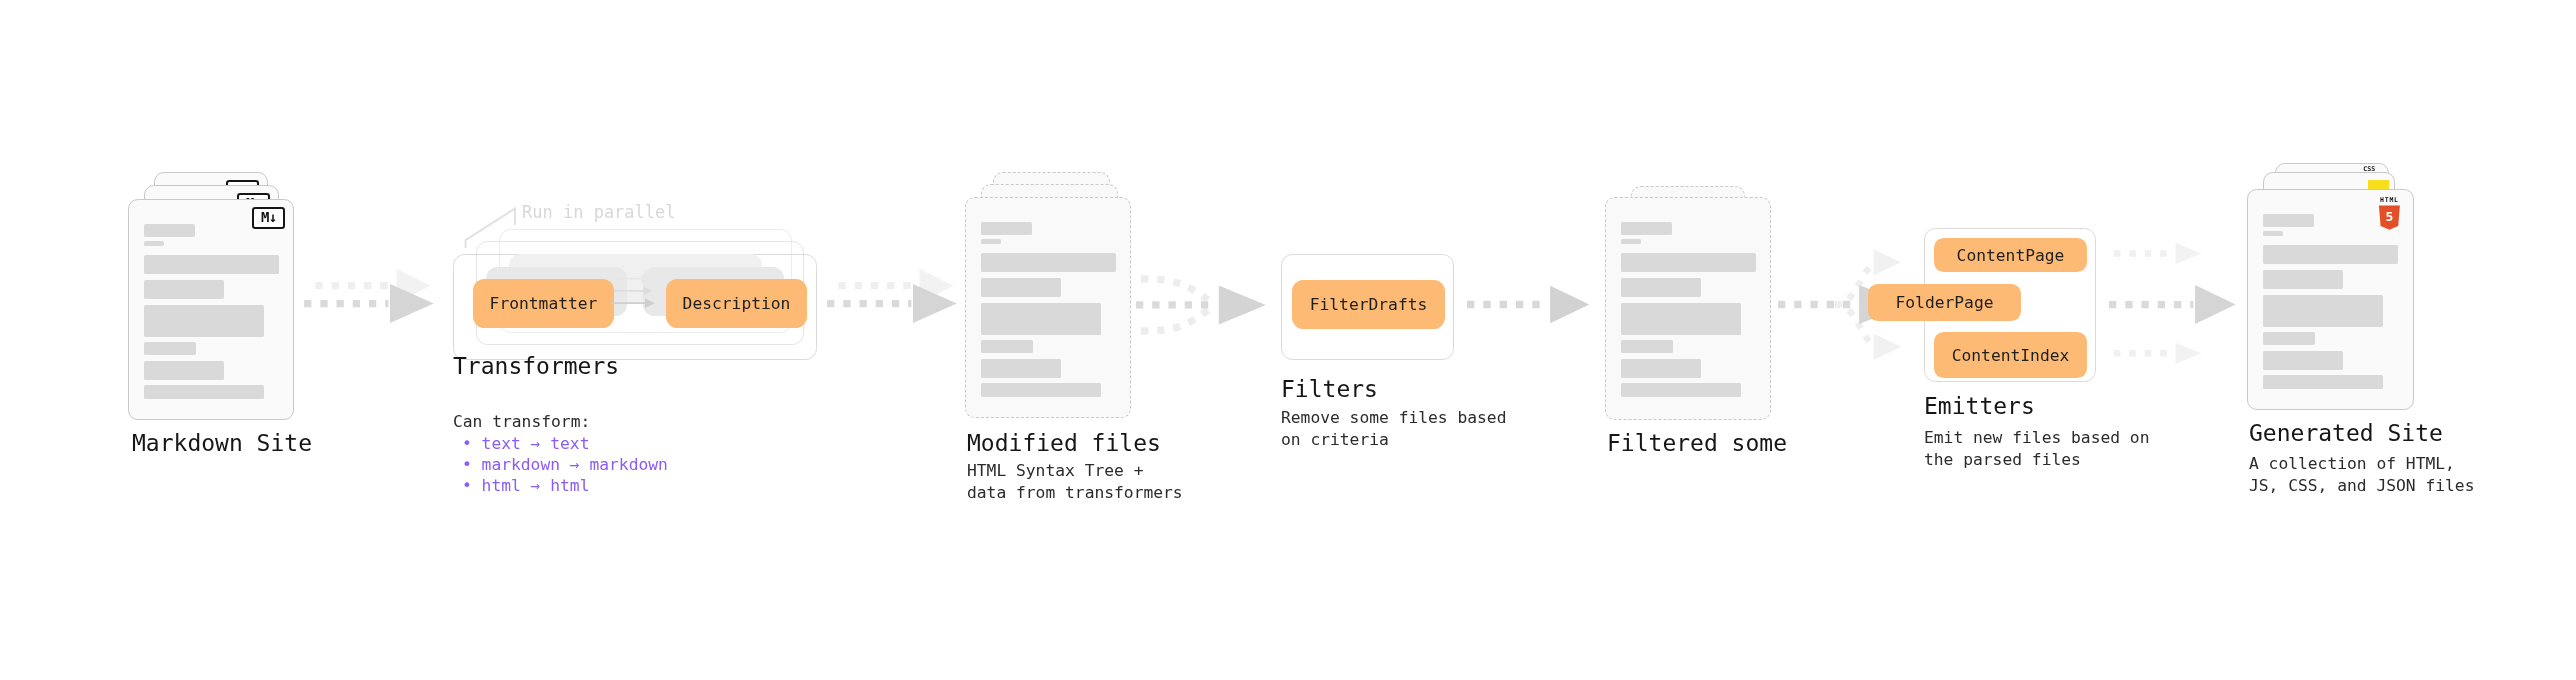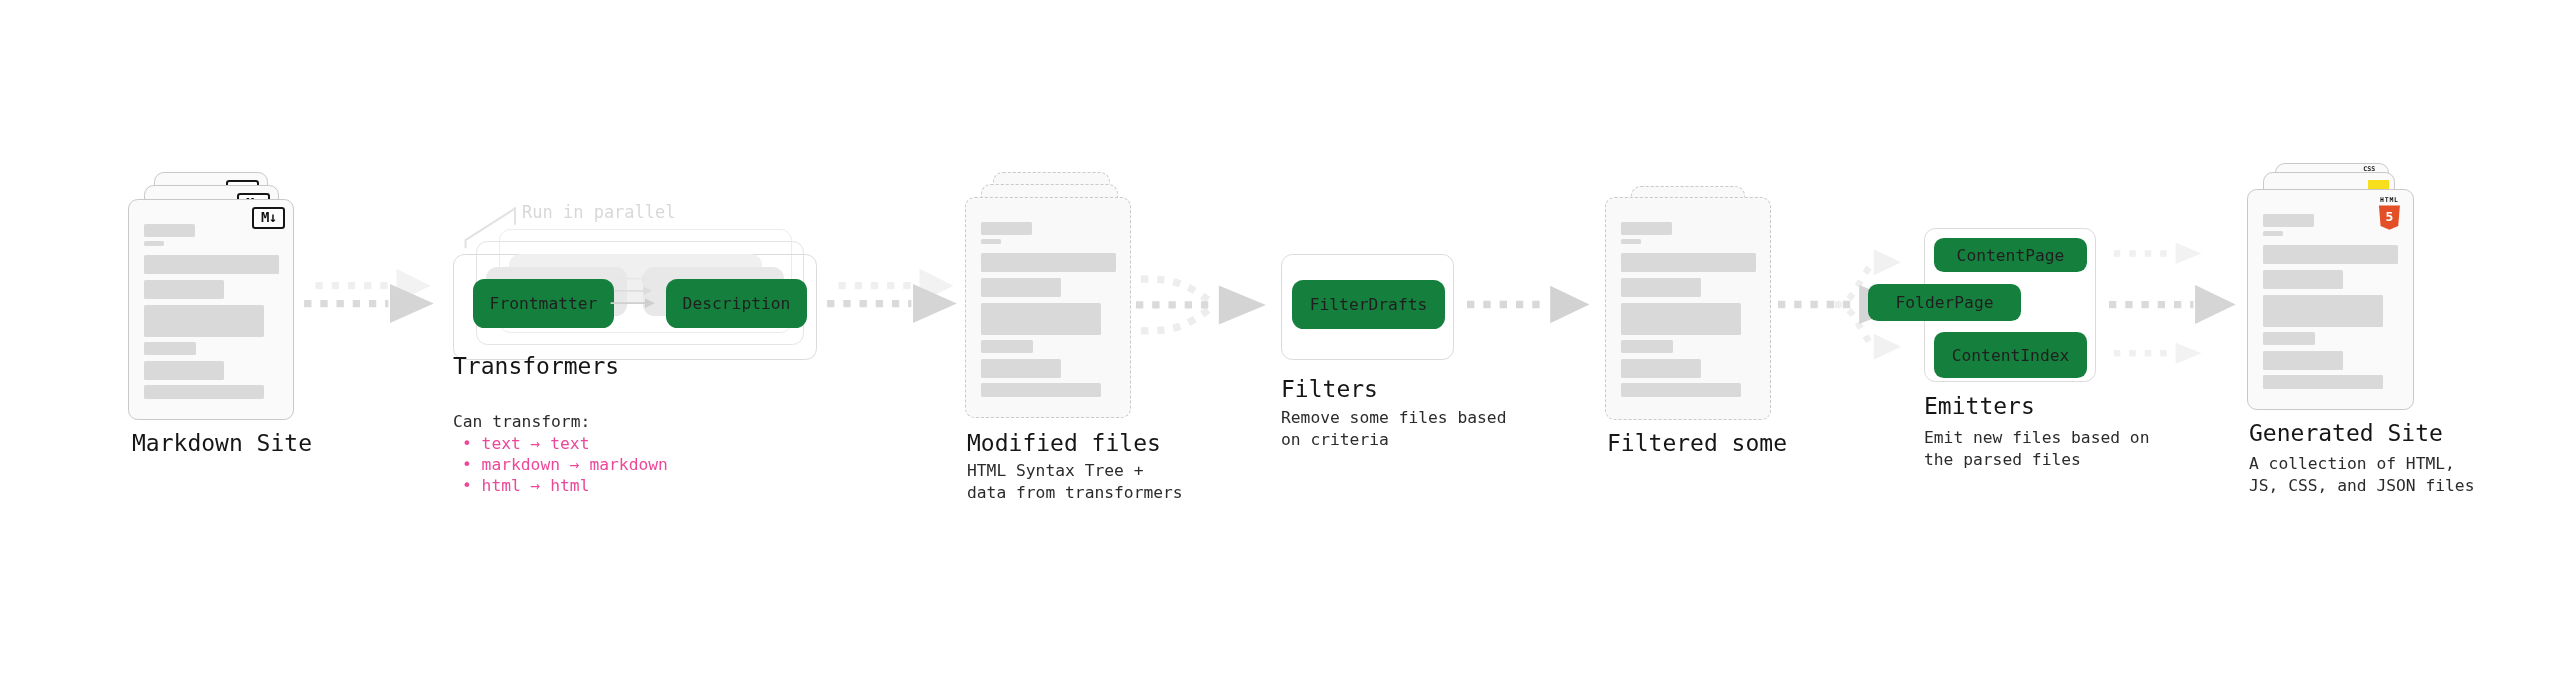--- a/index.html
+++ b/index.html
@@ -20,28 +20,28 @@
   .css-underline{display:block;margin:1.6px auto 0;width:14.6px;height:3.3px;background:#2965f1;border-radius:0.8px;}
   .js-badge{position:absolute;top:7.3px;right:4.9px;width:21px;height:18px;background:#f7df1e;}
   .html5-logo{position:absolute;top:6.5px;right:11.4px;width:24.4px;text-align:center;}
   .html5-word{display:block;font-size:6.5px;font-weight:bold;color:#111;letter-spacing:0.8px;line-height:7.3px;}
   .html5-shield{display:block;margin:1.6px auto 0;width:21px;height:24.4px;background:#e34f26;clip-path:polygon(0 0,100% 0,92% 85%,50% 100%,8% 85%);color:#fff;font-size:13px;font-weight:bold;line-height:23px;text-align:center;}
 
   
   .obox{position:absolute;background:transparent;border:1.6px solid #dbdbdb;border-radius:11.4px;box-sizing:border-box;}
   .obox.g1{border-color:#e4e4e4;}
   .obox.g2{border-color:#ececec;}
-  .pill{position:absolute;background:#15803d;border-radius:11.4px;color:#1f1f1f;font-size:16.3px;display:flex;align-items:center;justify-content:center;box-sizing:border-box;}
+  .pill{position:absolute;background:#fdba74;border-radius:11.4px;color:#1f1f1f;font-size:16.3px;display:flex;align-items:center;justify-content:center;box-sizing:border-box;}
   .pill.g1{background:#e8e8e8;}
   .pill.g2{background:#f0f0f0;}
 
   
   .stage-label{position:absolute;font-size:23px;font-weight:500;color:#161616;white-space:nowrap;}
   .stage-desc{position:absolute;font-size:16.3px;line-height:22px;color:#2b2b2b;white-space:pre-line;}
-  .bullets{position:absolute;font-size:16.3px;line-height:21px;color:#ec4899;}
+  .bullets{position:absolute;font-size:16.3px;line-height:21px;color:#8b5cf6;}
   .callout-label{position:absolute;font-size:17px;color:#d8d8d8;white-space:nowrap;}
   svg{position:absolute;overflow:visible;}
 </style>
 </head>
 <body>
 
 <div class="page" style="left:154px;top:172px;width:114px;height:49px;">
   <span class="md-badge">M↓</span>
 </div>
 <div class="page" style="left:144px;top:185px;width:135px;height:49px;">

